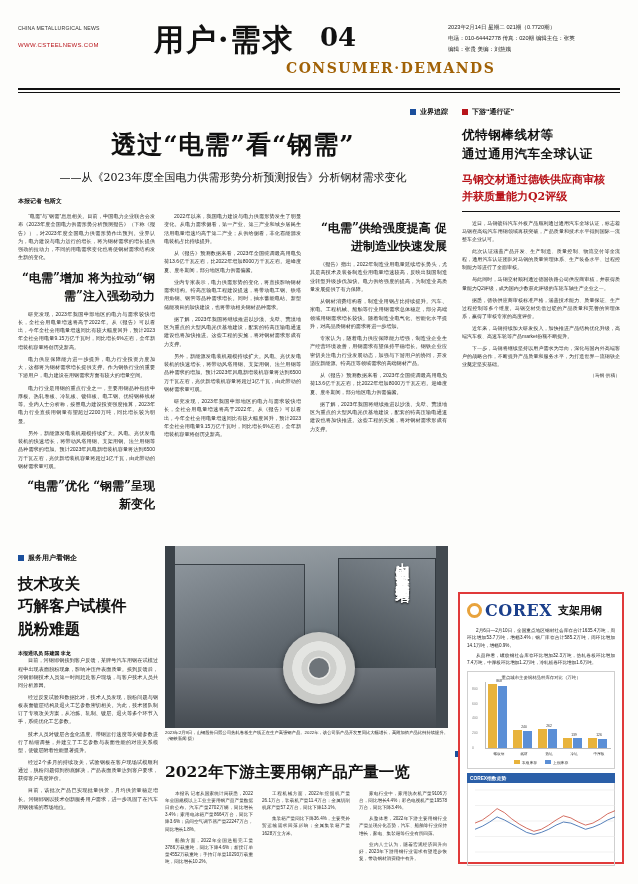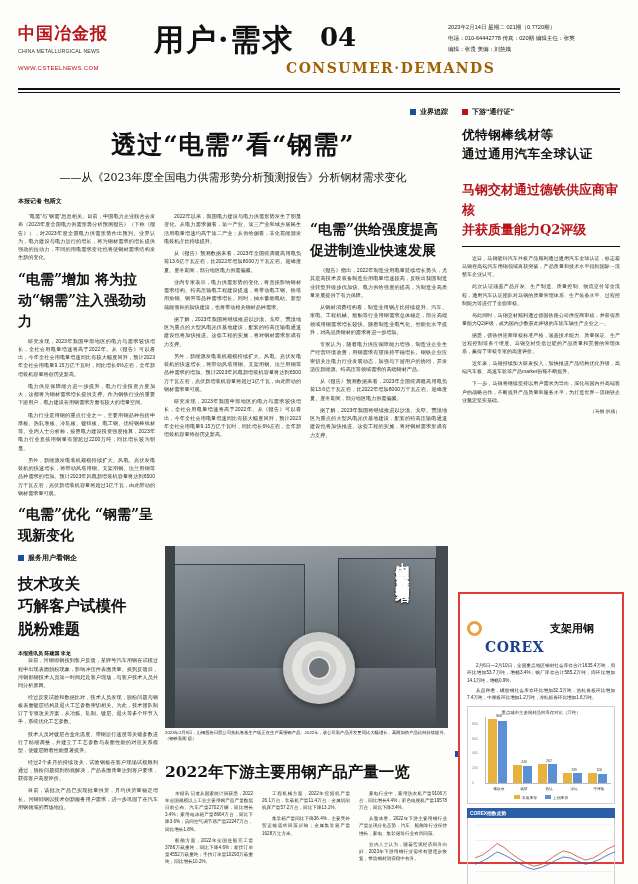--- a/index.html
+++ b/index.html
@@ -29,21 +29,21 @@
   
   .main{position:absolute;left:18px;top:100px;width:430px;}
   .flag-row{text-align:right;}
   .headline{font-family:"DejaVu Serif","Liberation Serif",serif;font-size:25px;font-weight:bold;color:#111;text-align:center;margin:10px 0 0;letter-spacing:1px;}
   .subhead{font-family:"DejaVu Serif","Liberation Serif",serif;font-size:11px;color:#111;text-align:center;margin:9px 0 0;}
   .byline{font-size:6px;color:#111;font-weight:bold;margin:12px 0 4px;}
   
   .cols3{display:flex;gap:9px;margin-top:6px;}
   .col{width:137px;}
   .col p{font-size:5.1px;line-height:1.62;color:#2b2b2b;text-align:justify;margin:0 0 4px;text-indent:10px;}
-  .sub-t{font-size:14px;font-weight:bold;color:#111;text-align:left;line-height:1.5;margin:7px 0 5px;font-family:"DejaVu Serif",serif;}
+  .sub-t{font-size:12px;font-weight:bold;color:#111;text-align:right;line-height:1.5;margin:7px 0 5px;font-family:"DejaVu Serif",serif;}
   
   .feature{position:absolute;left:18px;top:546px;width:140px;}
   .feat-title{font-family:"DejaVu Serif","Liberation Serif",serif;font-size:15.5px;font-weight:bold;color:#111;line-height:1.45;margin-top:9px;}
   .feat-byline{font-size:5px;color:#111;margin-top:10px;font-weight:bold;}
   .feature p{font-size:5.1px;line-height:1.6;color:#2b2b2b;text-align:justify;margin:0 0 4px;text-indent:10px;}
   
   .photo{position:absolute;left:165px;top:546px;width:283px;height:182px;overflow:hidden;}
   .photo .sky{position:absolute;inset:0;background:linear-gradient(170deg,#9fa6ab 0%,#7d868d 32%,#5d676e 60%,#3e474d 100%);}
   .photo .floor{position:absolute;left:0;right:0;bottom:0;height:60px;background:linear-gradient(180deg,#6d737a,#454b51);}
   .photo .machine{position:absolute;left:8px;top:18px;width:130px;height:120px;background:linear-gradient(160deg,#8c949b,#4c545b);border:1px solid #394046;}
@@ -61,29 +61,29 @@
   
   .bot-head{position:absolute;left:165px;top:762px;width:283px;font-family:"DejaVu Serif","Liberation Serif",serif;font-size:15.5px;font-weight:bold;color:#111;}
   .bot-cols{position:absolute;left:165px;top:790px;width:283px;display:flex;gap:9px;}
   .bot-cols .col{width:88px;}
   .bot-cols .col p{font-size:4.6px;line-height:1.55;}
   .bot-flag{position:absolute;left:455px;top:742px;}
   
   .rail{position:absolute;left:462px;top:100px;width:158px;}
   .rail-sep{border-top:1px solid #111;margin:6px 0 7px;}
   .rail h2{font-family:"DejaVu Serif","Liberation Serif",serif;font-size:12.6px;font-weight:bold;color:#111;line-height:1.5;margin:8px 0 0;letter-spacing:.5px;}
-  .rail h3{font-family:"DejaVu Serif",serif;font-size:13px;color:#b8141a;font-weight:bold;line-height:1.55;margin:16px 0 6px;}
+  .rail h3{font-family:"DejaVu Serif",serif;font-size:11px;color:#b8141a;font-weight:bold;line-height:1.55;margin:7px 0 6px;}
   .rail p{font-size:5px;line-height:1.62;color:#2b2b2b;text-align:justify;margin:0 0 4px;text-indent:10px;}
   .rail .sig{text-align:right;font-size:4.8px;color:#333;margin-top:3px;}
   
   .corex{position:absolute;left:458px;top:592px;width:166px;height:272px;border:2px solid #e03a3a;background:#fff;box-sizing:border-box;padding:5px;}
   .corex-head{display:flex;align-items:center;gap:6px;padding:2px 2px 4px;}
   .corex-logo{display:flex;align-items:center;gap:3px;}
   .corex-ring{width:15px;height:15px;border-radius:50%;border:3px solid #e8a33d;box-sizing:border-box;}
-  .corex-word{font-family:"DejaVu Serif",serif;font-size:14px;font-weight:bold;color:#1b3f8b;letter-spacing:.5px;margin-top:38px;}
+  .corex-word{font-family:"DejaVu Serif",serif;font-size:16px;font-weight:bold;color:#1b3f8b;letter-spacing:.5px;}
   .corex-title{font-family:"DejaVu Serif",serif;font-size:11px;font-weight:bold;color:#111;}
   .corex p{font-size:4.6px;line-height:1.6;color:#222;text-align:justify;margin:3px 2px;text-indent:9px;}
   .chart-box{border:1px solid #cfcfcf;margin:4px 2px;padding:3px;}
   .chart-cap{font-size:4.4px;color:#333;text-align:center;margin-bottom:2px;}
   .bars{position:relative;height:66px;margin-left:14px;border-left:1px solid #bbb;border-bottom:1px solid #bbb;}
   .bar-g{position:absolute;bottom:0;width:22px;}
   .bar{position:absolute;bottom:0;width:9px;}
   .bar.a{background:#e8b33c;left:0;}
   .bar.b{background:#5b8fd6;left:10px;}
   .bval{position:absolute;width:22px;text-align:center;font-size:3.4px;color:#333;}
@@ -95,21 +95,20 @@
   .line-box{border:1px solid #cfcfcf;border-top:none;margin:0 2px;padding:3px;height:76px;position:relative;}
   svg{display:block;}
 </style>
 </head>
 <body>
 
 <div id="page">
 
   <div class="masthead">
     <div class="mh-logo">
-      <div class="cn">中国冶金报</div>
       <div class="en">CHINA METALLURGICAL NEWS</div>
       <div class="url">WWW.CSTEELNEWS.COM</div>
     </div>
     <div class="mh-title">
       <div class="t1">用户·需求</div>
     </div>
     <div class="mh-num">04</div>
     <div class="mh-en">CONSUMER·DEMANDS</div>
     <div class="mh-meta">
       <div>2023年2月14日 星期二 021期（0.7720期）</div>

